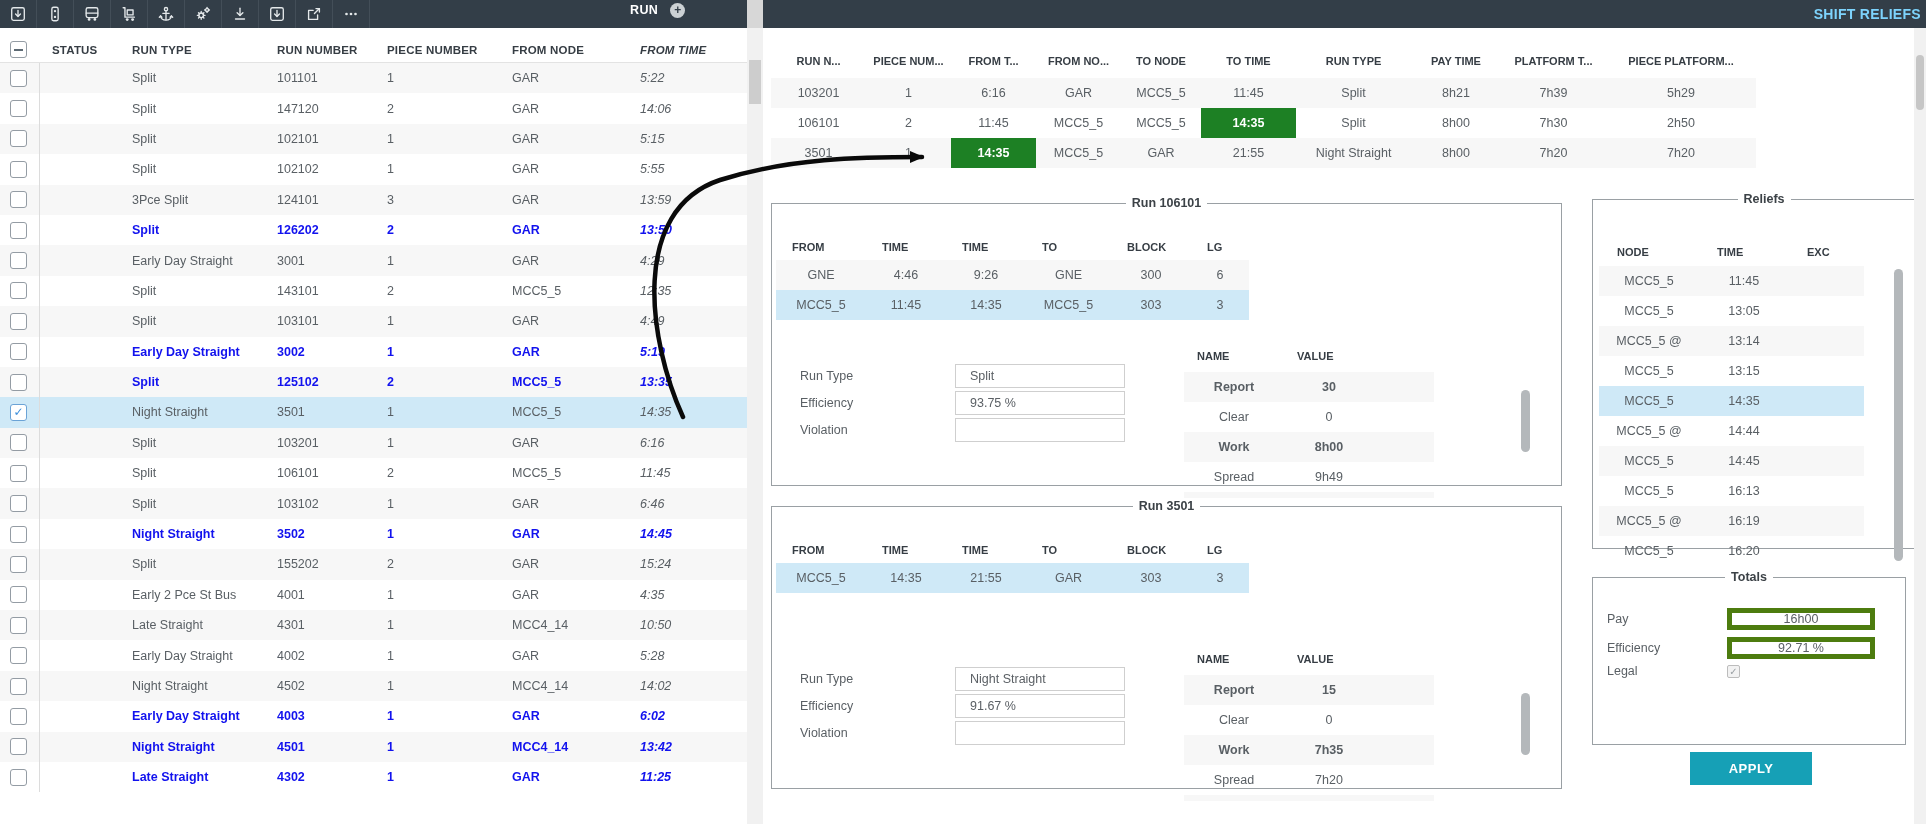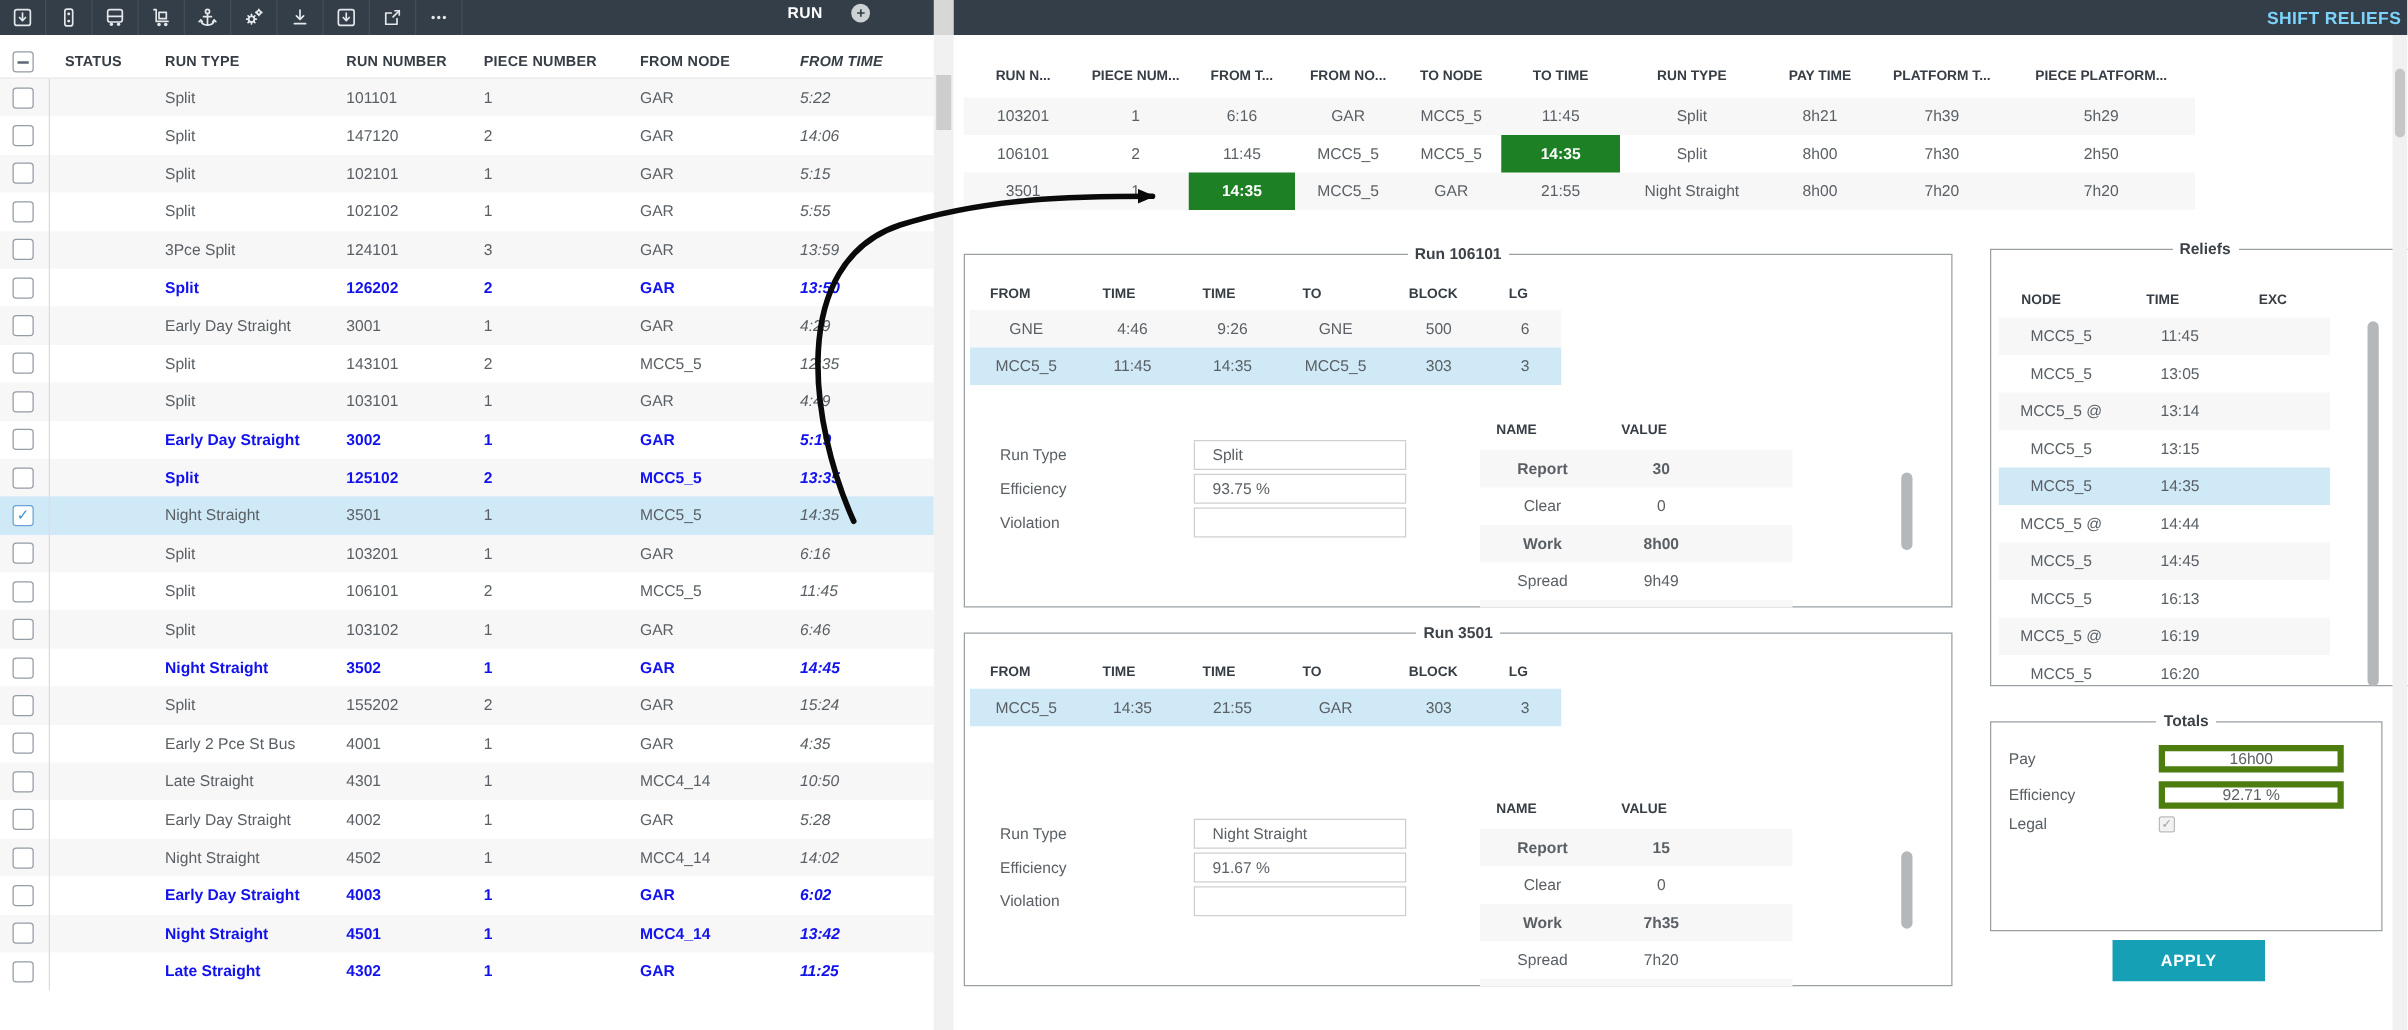--- a/index.html
+++ b/index.html
@@ -7,21 +7,21 @@
   body {
     font-family: "Liberation Sans", "DejaVu Sans", sans-serif;
     font-size: 12.5px; color:#595f64; background:#fff; position:relative;
   }
   
   .topbar { position:absolute; left:0; top:0; width:1926px; height:28px; background:#333e48; z-index:10; }
   .tb-icons { position:absolute; left:0; top:0; height:28px; display:flex; }
   .tb-cell { width:37px; height:28px; display:flex; align-items:center; justify-content:center; border-right:1px solid #434e58; cursor:pointer; }
   .tb-cell svg { stroke:#e4e8ea; fill:none; stroke-width:1.5; stroke-linecap:round; stroke-linejoin:round; }
   .tb-cell svg .f { fill:#e4e8ea; stroke:none; }
-  .run-head { position:absolute; left:630px; top:0; height:20px; display:flex; align-items:center; gap:23px; }
+  .run-head { position:absolute; left:630px; top:0; height:20px; display:flex; align-items:center; gap:12px; }
   .run-label { color:#fff; font-weight:bold; font-size:12.5px; letter-spacing:.4px; }
   .plus-circle { width:15px; height:15px; border-radius:50%; background:#ccd1d4; color:#333e48;
     font-size:12px; font-weight:bold; display:flex; align-items:center; justify-content:center; line-height:1; cursor:pointer; }
   .tb-gap { position:absolute; left:747px; top:0; width:16px; height:28px; background:#d7d7d7; }
   .shift-reliefs { position:absolute; right:5px; top:0; height:28px; display:flex; align-items:center;
     color:#7dd3fc; font-weight:bold; font-size:14px; letter-spacing:.3px; }
   
   .left-panel { position:absolute; left:0; top:28px; width:747px; height:796px; background:#fff; }
   .lt-header { position:absolute; left:0; top:9px; width:747px; height:26px; display:flex; align-items:center;
     font-size:11.5px; font-weight:bold; color:#363d44; letter-spacing:.2px; border-bottom:1px solid #e3e3e3; }
@@ -57,21 +57,21 @@
   .lg-head span { display:flex; align-items:center; justify-content:center; }
   .lg-rows { position:absolute; left:8px; top:50px; }
   .lg-row { display:flex; height:30px; cursor:pointer; }
   .lg-row.odd { background:#f7f7f7; }
   .lg-cell { display:flex; align-items:center; justify-content:center; height:100%; }
   .lg-cell.green { background:#1d8024; color:#fff; font-weight:bold; }
   .w0{width:95px}.w1{width:85px}.w2{width:85px}.w3{width:85px}.w4{width:80px}
   .w5{width:95px}.w6{width:115px}.w7{width:90px}.w8{width:105px}.w9{width:150px}
   
   fieldset { position:absolute; border:1px solid #9aa0a4; background:#fff; }
-  legend { margin:0 auto; padding:0 6px; font-size:12.5px; font-weight:bold; color:#3c4247; text-align:center; }
+  legend { margin:12px auto; padding:0 6px; font-size:12.5px; font-weight:bold; color:#3c4247; text-align:center; }
   .panel-a { left:8px; top:168px; width:791px; height:290px; }
   .panel-b { left:8px; top:471px; width:791px; height:290px; }
   .trip-head { position:absolute; left:4px; top:12px; height:26px; display:flex; font-size:11px; font-weight:bold; color:#363d44; }
   .trip-head span { display:flex; align-items:center; padding-left:16px; }
   .trip-rows { position:absolute; left:4px; top:38px; }
   .trip-row { display:flex; height:30px; }
   .trip-row.odd { background:#f7f7f7; }
   .trip-row.sel { background:#cfe9f7; }
   .trip-cell { display:flex; align-items:center; justify-content:center; }
   .t0{width:90px}.t1{width:80px}.t2{width:80px}.t3{width:85px}.t4{width:80px}.t5{width:58px}
@@ -551,21 +551,21 @@
         <span class="t3">TO</span>
         <span class="t4">BLOCK</span>
         <span class="t5">LG</span>
       </div>
     <div class="trip-rows" id="trip-rows-0">
         <div class="trip-row odd">
           <div class="trip-cell t0">GNE</div>
           <div class="trip-cell t1">4:46</div>
           <div class="trip-cell t2">9:26</div>
           <div class="trip-cell t3">GNE</div>
-          <div class="trip-cell t4">500</div>
+          <div class="trip-cell t4">300</div>
           <div class="trip-cell t5">6</div>
         </div>
         <div class="trip-row sel">
           <div class="trip-cell t0">MCC5_5</div>
           <div class="trip-cell t1">11:45</div>
           <div class="trip-cell t2">14:35</div>
           <div class="trip-cell t3">MCC5_5</div>
           <div class="trip-cell t4">303</div>
           <div class="trip-cell t5">3</div>
         </div>

